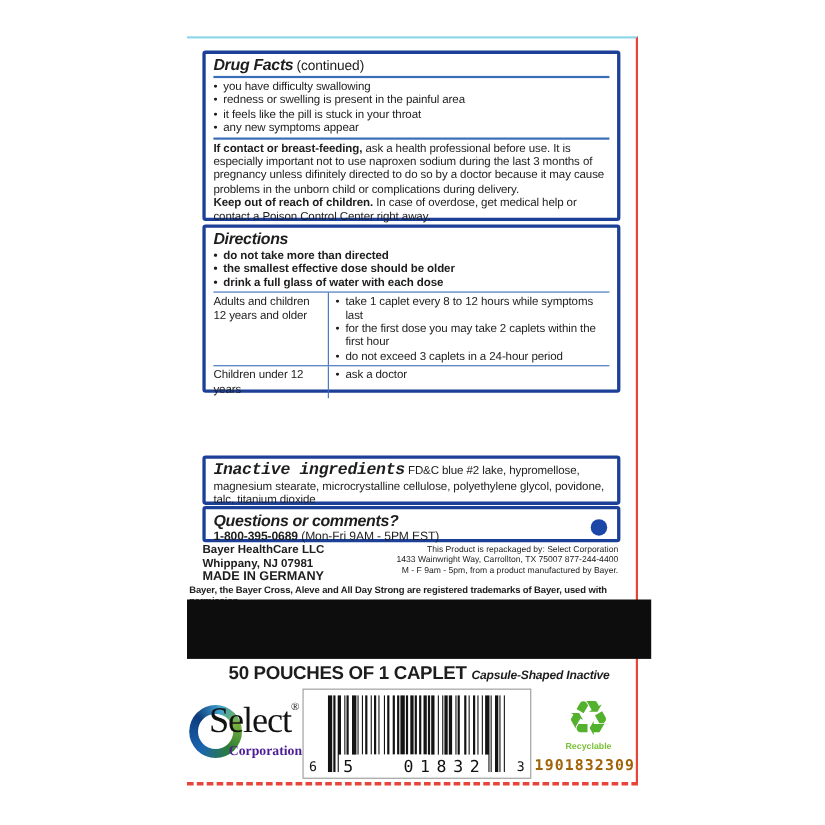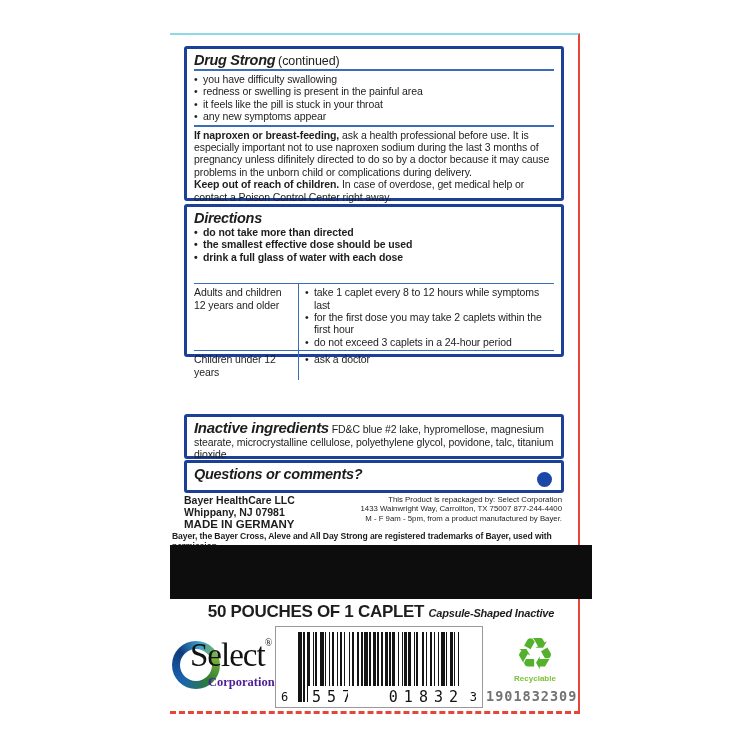--- a/index.html
+++ b/index.html
@@ -21,28 +21,28 @@
   .rule{border-top:2px solid #3a6db8;margin:2px 0;}
   ul.plain{list-style:none;margin:0;padding:0;}
   ul.plain li{padding-left:9px;position:relative;}
   ul.plain li::before{content:"•";position:absolute;left:0;top:0;}
   p.para{margin:0;}
   b{font-weight:bold;}
 
   .dfbox{top:11px;height:155px;}
   .dirbox{top:169px;height:153px;}
   .dirbox ul.dirbul li{font-weight:bold;}
-  .dirtable{border-top:1.5px solid #3a6db8;margin-top:20px;}
+  .dirtable{border-top:1.5px solid #3a6db8;margin-top:2px;}
   .trow{display:flex;border-bottom:1.5px solid #3a6db8;}
   .trow:last-child{border-bottom:none;}
   .tcell.who{flex:0 0 100px;padding:2px 4px 2px 0;}
   .tcell.items{flex:1;border-left:1.5px solid #3a6db8;padding:2px 0 2px 6px;}
   .otherbox{top:323px;height:55px;}
   .inbox{top:379px;height:45px;}
-  .inbox .title{font-size:15px;}
+  .inbox .title{font-size:15px;font-family:Liberation Mono, monospace;}
   .qbox{top:425px;height:33px;}
   .phone{font-size:11px;}
   .dot{position:absolute;right:9px;top:9px;width:15px;height:15px;border-radius:50%;background:#1b47a8;}
 
   
   .mfr{position:absolute;left:14px;top:459px;font-size:10.5px;font-weight:600;line-height:12px;}
   .repack{position:absolute;right:16px;top:460px;font-size:7.8px;font-weight:400;line-height:9.4px;text-align:right;}
   .madein{position:absolute;left:14px;top:483px;font-size:11.5px;font-weight:bold;}
   .tm{position:absolute;left:2px;top:496px;width:404px;font-size:8.6px;font-weight:600;letter-spacing:-0.1px;}
   .blackbar{position:absolute;left:0px;top:510px;width:422px;height:54px;background:#0d0d0d;z-index:3;}
@@ -55,65 +55,65 @@
          border:1px solid #999;background:#fff;}
   .bars{position:absolute;left:22px;right:22px;top:5px;height:70px;display:flex;overflow:hidden;}
   .bars i{display:block;height:100%;background:#141414;}
   .bars i.sp{background:transparent;}
   .bdigit,.bgroup{position:absolute;font-family:"DejaVu Sans Mono", monospace;color:#111;z-index:2;}
   .bdigit{bottom:3px;font-size:12px;}
   .bd6{left:5px;}
   .bd3{right:5px;}
   .bgroup{bottom:1px;font-size:15px;letter-spacing:6px;background:#fff;padding:2px 2px 0 4px;}
   .bg1{left:32px;}
-  .bg2{right:16px;padding-left:41px;}
+  .bg2{right:38px;padding-left:41px;}
 
   
   .selectlogo{position:absolute;left:2px;top:602px;width:120px;height:64px;}
   .ring{position:absolute;left:0;top:4px;width:48px;height:48px;border-radius:50%;
         background:conic-gradient(from 220deg,#1b64b0,#0d3c7c 90deg,#3fa0d0 150deg,#7ab33e 210deg,#2e7d32 280deg,#1b64b0 360deg);}
   .ring::after{content:"";position:absolute;left:8px;top:8px;width:32px;height:32px;border-radius:50%;background:#fff;}
   .sname{position:absolute;left:18px;top:0px;font-family:"Liberation Serif", serif;font-size:33px;color:#121212;letter-spacing:-1px;}
   .sname sup{font-size:10px;vertical-align:20px;}
   .scorp{position:absolute;left:36px;top:38px;font-family:"Liberation Serif", serif;font-weight:bold;font-size:12.5px;color:#4c1d95;}
 
   
   .recycle{position:absolute;left:327px;top:595px;width:76px;text-align:center;}
   .rglyph{font-size:44px;line-height:48px;color:#53b12e;font-family:"DejaVu Sans", sans-serif;}
   .rlabel{font-size:8px;font-weight:bold;color:#7cc13a;margin-top:-4px;}
   .lot{position:absolute;left:316px;top:653px;font-family:"DejaVu Sans Mono", monospace;font-weight:bold;
-       font-size:13.5px;letter-spacing:1px;color:#737373;}
+       font-size:13.5px;letter-spacing:1px;color:#a16207;}
 </style>
 </head>
 <body>
 
 <div class="stage">
   <div class="package">
 
     <section class="box dfbox">
       <div class="t-underline">
-        <span class="title">Drug Strong</span>
+        <span class="title">Drug Facts</span>
         <span class="title-suffix">(continued)</span>
       </div>
       <ul class="plain">
         <li>you have difficulty swallowing</li>
         <li>redness or swelling is present in the painful area</li>
         <li>it feels like the pill is stuck in your throat</li>
         <li>any new symptoms appear</li>
       </ul>
       <div class="rule"></div>
-      <p class="para"><b>If naproxen or breast-feeding,</b><span> ask a health professional before use. It is especially important not to use naproxen sodium during the last 3 months of pregnancy unless difinitely directed to do so by a doctor because it may cause problems in the unborn child or complications during delivery.</span></p>
+      <p class="para"><b>If contact or breast-feeding,</b><span> ask a health professional before use. It is especially important not to use naproxen sodium during the last 3 months of pregnancy unless difinitely directed to do so by a doctor because it may cause problems in the unborn child or complications during delivery.</span></p>
       <p class="para"><b>Keep out of reach of children.</b><span> In case of overdose, get medical help or contact a Poison Control Center right away.</span></p>
     </section>
 
     <section class="box dirbox">
       <div class="title">Directions</div>
       <ul class="plain dirbul">
         <li>do not take more than directed</li>
-        <li>the smallest effective dose should be used</li>
+        <li>the smallest effective dose should be older</li>
         <li>drink a full glass of water with each dose</li>
       </ul>
       <div class="dirtable">
         <div class="trow">
           <div class="tcell who">Adults and children 12 years and older</div>
           <div class="tcell items">
             <ul class="plain">
               <li>take 1 caplet every 8 to 12 hours while symptoms last</li>
               <li>for the first dose you may take 2 caplets within the first hour</li>
               <li>do not exceed 3 caplets in a 24-hour period</li>
@@ -131,20 +131,21 @@
       </div>
     </section>
 
 
     <section class="box inbox">
       <span class="title">Inactive ingredients</span><span> FD&amp;C blue #2 lake, hypromellose, magnesium stearate, microcrystalline cellulose, polyethylene glycol, povidone, talc, titanium dioxide</span>
     </section>
 
     <section class="box qbox">
       <div class="title">Questions or comments?</div>
+      <div class="phone"><b>1-800-395-0689</b><span> (Mon-Fri 9AM - 5PM EST)</span></div>
       <span class="dot"></span>
     </section>
 
     <div class="mfr">
       <div>Bayer HealthCare LLC</div>
       <div>Whippany, NJ 07981</div>
     </div>
     <div class="repack">
       <div>This Product is repackaged by: Select Corporation</div>
       <div>1433 Wainwright Way, Carrollton, TX 75007 877-244-4400</div>

